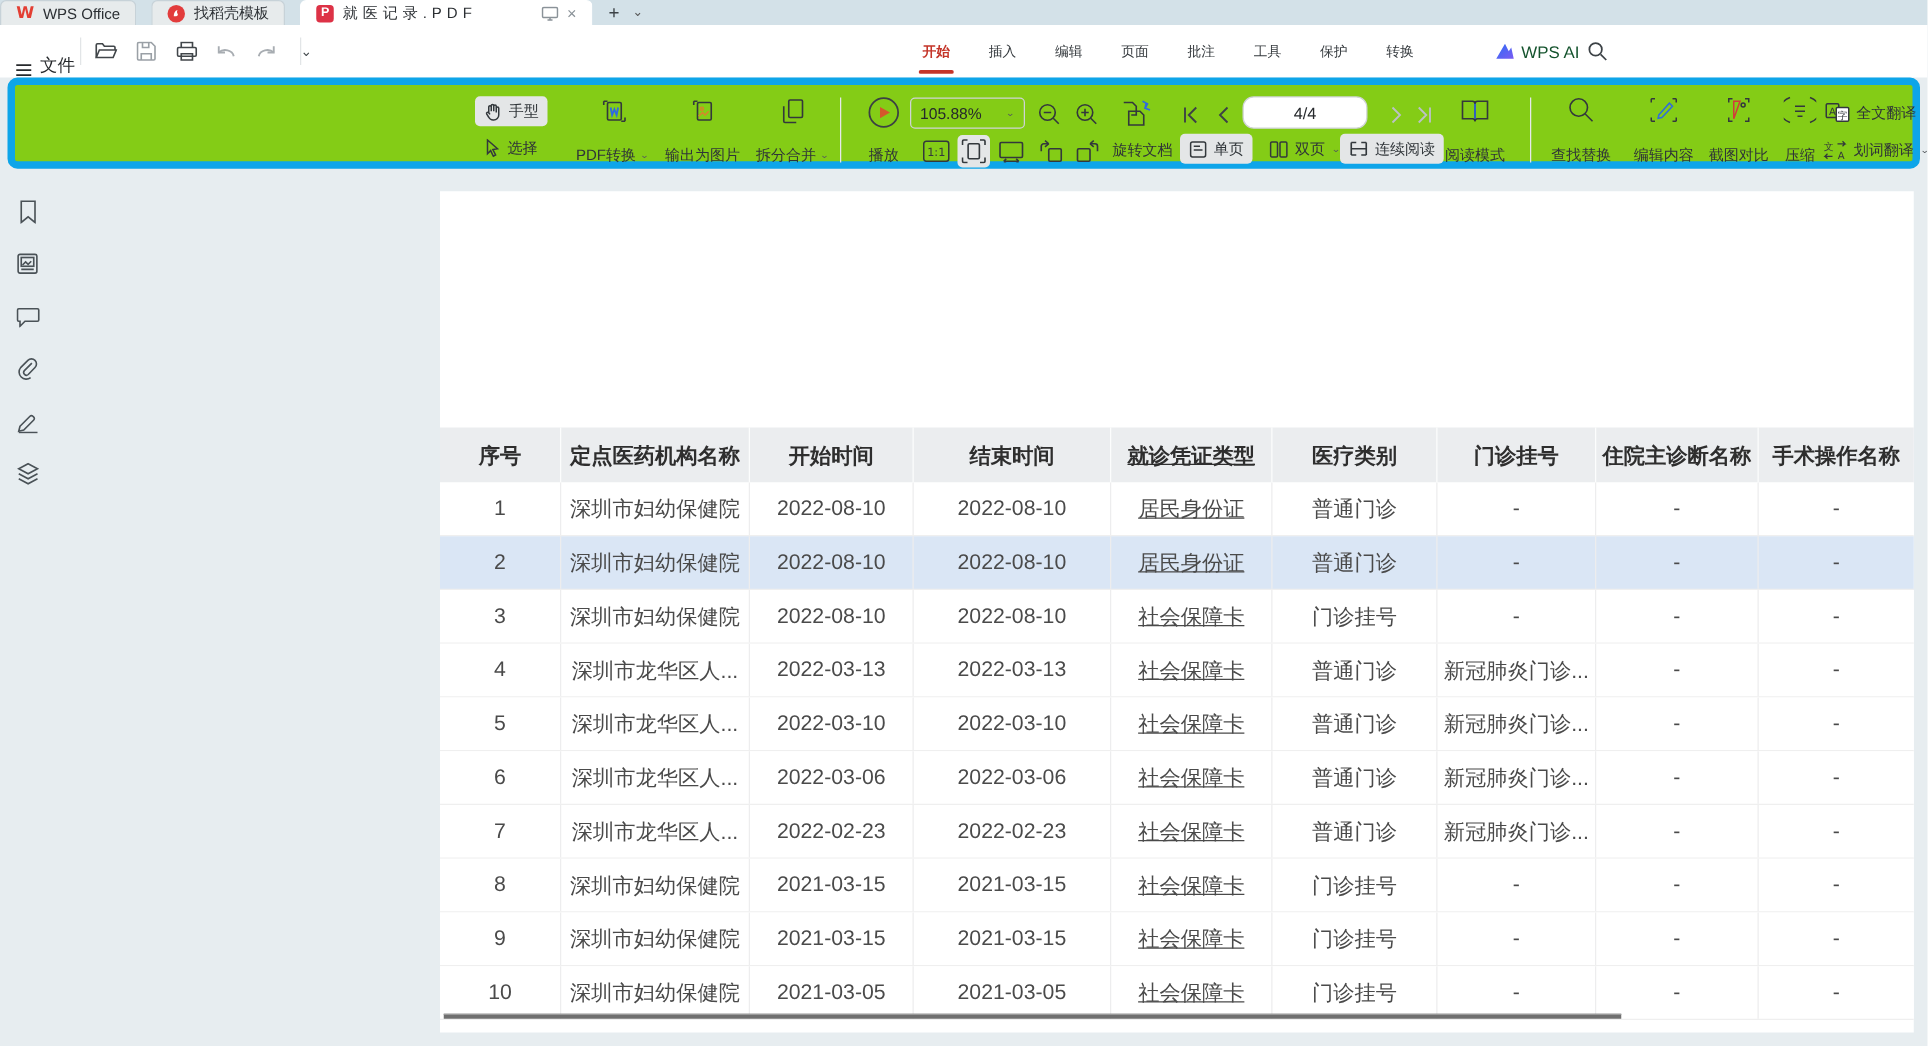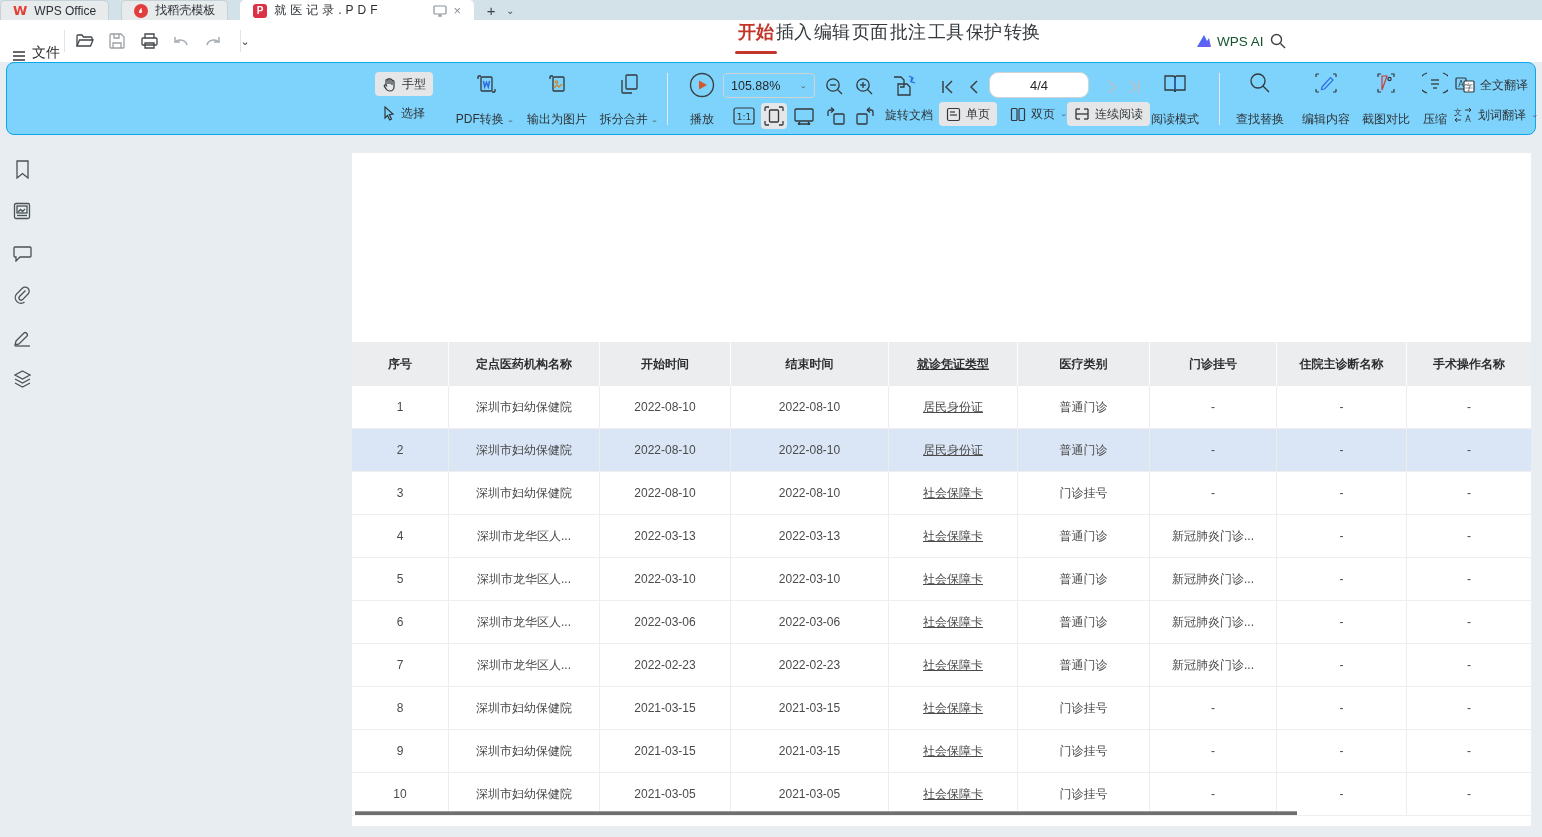--- a/index.html
+++ b/index.html
@@ -28,32 +28,32 @@
   .tabbar-btn.small { font-size:10px; color:#555; width:16px;}
 
   
   .menubar { position:absolute; left:0; top:20px; width:1542px; height:42px; background:#ffffff; }
   .file-group { position:absolute; left:12px; top:0; height:42px; display:flex;
     align-items:flex-end; gap:6px; font-size:14px; color:#26292c; }
   .mb-divider { position:absolute; top:10px; width:1px; height:22px; background:#e2e5e7; }
   .mb-icons { position:absolute; left:74px; top:0; height:42px; display:flex; align-items:center; gap:10px; }
   .mb-ic { width:22px; height:22px; display:flex; align-items:center; justify-content:center; }
   .menus { position:absolute; left:737px; top:0; height:42px; display:flex;
-    align-items:flex-start; font-size:18px; color:#33383c; }
+    align-items:center; gap:29px; font-size:11px; color:#33383c; }
   .menu-item { position:relative; padding:0 1px; cursor:default; }
   .menu-item.active { color:#c43529; font-weight:bold; }
   .menu-item.active::after { content:""; position:absolute; left:-2px; right:-2px;
     bottom:-10px; height:3px; background:#c43529; border-radius:2px; }
   .wpsai { position:absolute; left:1196px; top:0; height:42px; display:flex;
     align-items:center; gap:5px; font-size:13.5px; color:#14532d; }
   .mb-search { position:absolute; left:1270px; top:0; height:42px; display:flex; align-items:center; }
 
   
   .toolbar { position:absolute; left:6px; top:62px; width:1530px; height:73px;
-    background:#7dd3fc; border:1px solid #0ea5e9; border-radius:8px; font-size:12px; color:#2f3438; }
+    background:#84cc16; border:6px solid #0ea5e9; border-radius:8px; font-size:12px; color:#2f3438; }
   .tb-abs { position:absolute; display:flex; align-items:center; gap:5px; white-space:nowrap; }
   .toggle { border-radius:4px; padding:2px 7px; height:24px; }
   .toggle.on { background:#e4e6e7; }
   .bigbtn { position:absolute; display:flex; flex-direction:column; align-items:center;
     justify-content:space-between; height:56px; top:9px; }
   .bigbtn .lbl { display:flex; align-items:center; gap:3px; }
   .tb-divider { position:absolute; top:10px; width:1px; height:52px; background:#e6e8ea; }
   .caret { font-size:9px; color:#55595d; transform:scaleY(.8); }
   .zoom-select { position:absolute; left:716px; top:10px; width:92px; height:25px;
     border:1px solid #cfd3d6; border-radius:4px; display:flex; align-items:center;
@@ -68,21 +68,21 @@
 
   
   .sidebar { position:absolute; left:0; top:135px; width:44px; bottom:0; display:flex;
     flex-direction:column; align-items:center; padding-top:24px; gap:22px; }
   .sb-ic { width:20px; height:20px; display:flex; align-items:center; justify-content:center; }
 
   
   .docarea { position:absolute; left:44px; top:135px; right:0; bottom:0; }
   .page { position:absolute; left:308px; top:18px; width:1179px; height:673px; background:#ffffff; }
 
-  .rtable { position:absolute; left:0; top:189px; width:1179px; font-size:12px; color:#4a4a4a; }
+  .rtable { position:absolute; left:0; top:189px; width:1179px; font-size:17px; color:#4a4a4a; }
   .tr { display:flex; height:43px; border-bottom:1px solid #efefef; background:#fff; }
   .tr.hl { background:#dae6f5; }
   .thead { display:flex; height:44px; background:#ebedef; font-weight:bold; color:#2e2e2e; }
   .th, .td { display:flex; align-items:center; justify-content:center; height:100%;
     overflow:hidden; white-space:nowrap; }
   .th { border-right:1px solid rgba(255,255,255,.85); }
   .td { border-right:1px solid #ededee; }
   .c0{width:97px;} .c1{width:151px;} .c2{width:131px;} .c3{width:158px;} .c4{width:129px;text-decoration:underline;}
   .c5{width:132px;} .c6{width:127px;} .c7{width:130px;} .c8{width:124px; border-right:none;}
   .hscroll { position:absolute; left:3px; top:658px; width:942px; height:4px;

